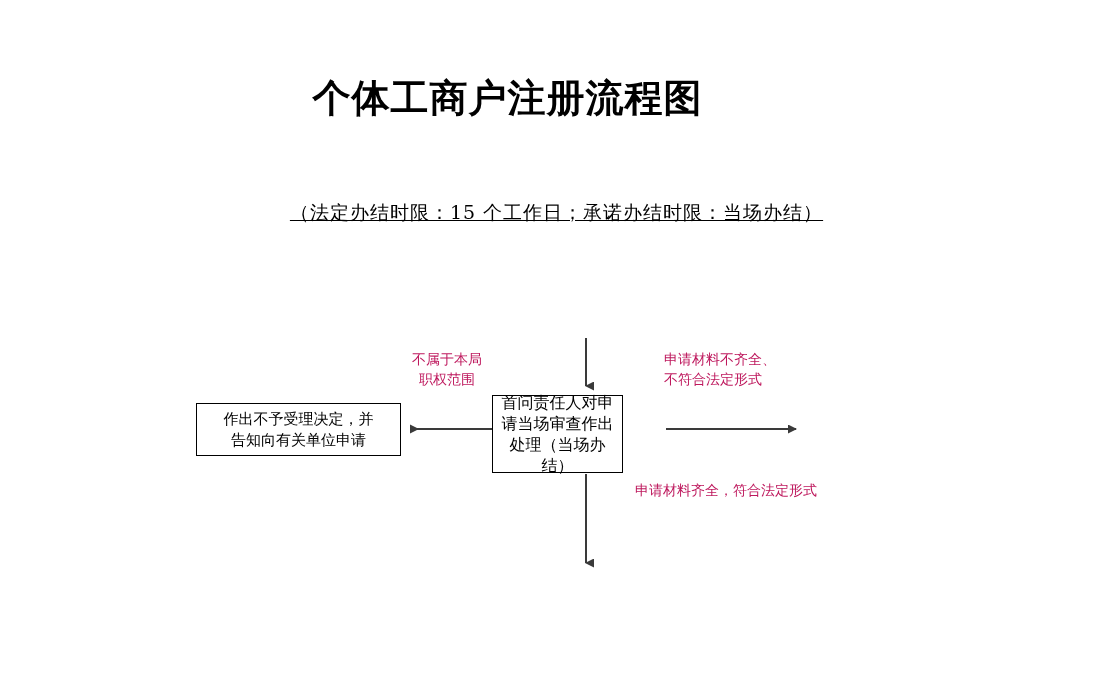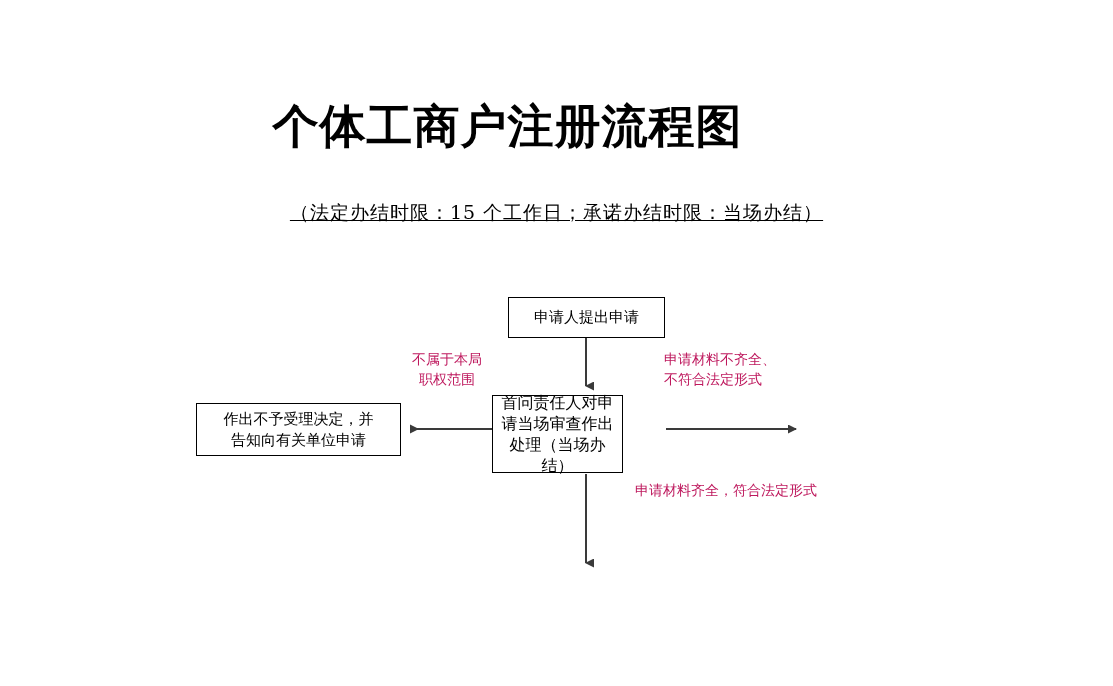--- a/index.html
+++ b/index.html
@@ -14,24 +14,24 @@
   #page {
     position: relative;
     width: 1113px;
     height: 686px;
     background: #ffffff;
     overflow: hidden;
   }
   .title {
     position: absolute;
     left: 0;
-    top: 104px;
+    top: 76px;
     width: 1015px;
     text-align: center;
-    font-size: 46px;
+    font-size: 38px;
     font-weight: bold;
     letter-spacing: 1px;
     line-height: 44px;
     color: #000000;
   }
   .subtitle {
     position: absolute;
     left: 0;
     top: 198px;
     width: 1113px;
@@ -110,21 +110,20 @@
 
     <line x1="586" y1="338" x2="586" y2="386" stroke="#3a3a3a" stroke-width="2" marker-end="url(#arrow-down)"></line>
 
     <line x1="507" y1="429" x2="411" y2="429" stroke="#3a3a3a" stroke-width="2" marker-end="url(#arrow-left)"></line>
 
     <line x1="666" y1="429" x2="796" y2="429" stroke="#3a3a3a" stroke-width="2" marker-end="url(#arrow-right)"></line>
 
     <line x1="586" y1="474" x2="586" y2="563" stroke="#3a3a3a" stroke-width="2" marker-end="url(#arrow-down)"></line>
   </svg>
 
-  <div class="node" id="node-apply">申请人提出申请</div>
 
   <div class="node" id="node-review">首问责任人对申
 请当场审查作出
 处理（当场办结）</div>
 
   <div class="node" id="node-reject">作出不予受理决定，并
 告知向有关单位申请</div>
 
 
 

